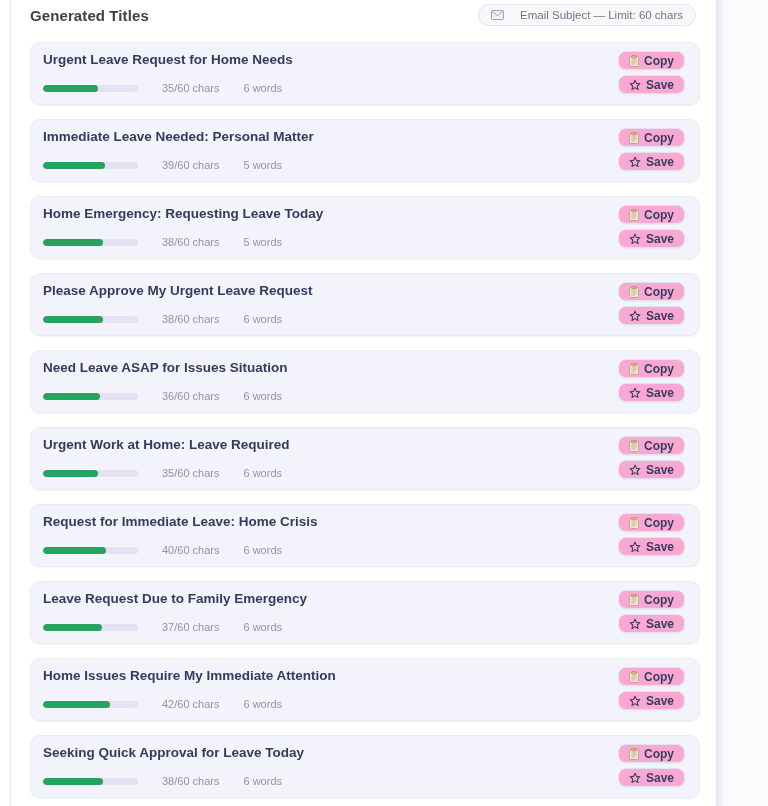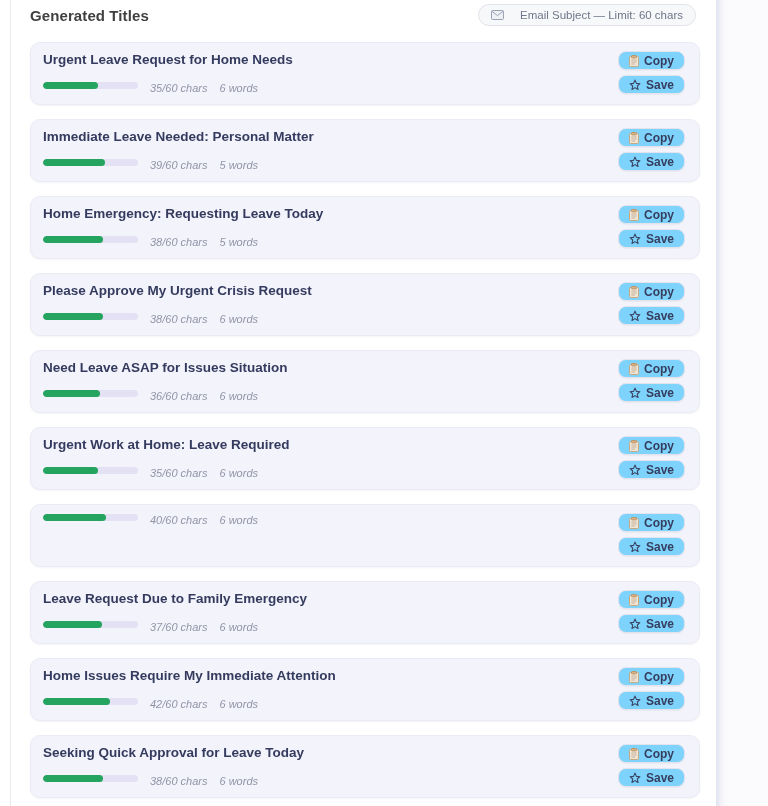--- a/index.html
+++ b/index.html
@@ -71,22 +71,22 @@
   }
   .card-title {
     font-size: 13.5px;
     font-weight: 600;
     color: #343b5e;
     line-height: 1.25;
     white-space: nowrap;
   }
   .progress-row {
     display: flex;
-    gap: 12px;
-    font-style: italic;
+    align-items: center;
+    gap: 24px;
   }
   .progress-track {
     width: 95px; height: 7px;
     background: #e3e1f3;
     border-radius: 4px;
     overflow: hidden;
   }
   .progress-fill {
     height: 100%;
     background: #24a45e;
@@ -104,21 +104,21 @@
     gap: 5px;
     flex: none;
     margin-top: -1px;
   }
   .action-btn {
     display: inline-flex;
     align-items: center;
     gap: 5px;
     height: 22px;
     padding: 0 10px;
-    background: #7dd3fc;
+    background: #f9a8d4;
     border: 1px solid #e3e3ee;
     border-radius: 8px;
     box-shadow: 0 1px 1px rgba(0,0,0,0.04);
     font-family: inherit;
     font-size: 12px;
     font-weight: 600;
     color: #363d5e;
     cursor: pointer;
     white-space: nowrap;
   }
@@ -246,21 +246,21 @@
             <path d="M6 1.1 L7.45 4.35 L10.9 4.7 L8.3 7 L9.05 10.5 L6 8.65 L2.95 10.5 L3.7 7 L1.1 4.7 L4.55 4.35 Z" fill="none" stroke="#3a4160" stroke-width="1.1" stroke-linejoin="round"></path>
           </svg>
         </span>
         <span>Save</span>
       </button>
     </div>
   </div>
 
   <div class="title-card">
     <div class="card-left">
-      <div class="card-title">Please Approve My Urgent Crisis Request</div>
+      <div class="card-title">Please Approve My Urgent Leave Request</div>
       <div class="progress-row">
         <div class="progress-track" style="background: rgb(227, 225, 243);">
           <div class="progress-fill" style="width: 63.3%; background: rgb(36, 164, 94);"></div>
         </div>
         <span class="meta-text">38/60 chars</span>
         <span class="meta-text">6 words</span>
       </div>
     </div>
     <div class="card-actions">
       <button class="action-btn">
@@ -351,20 +351,21 @@
             <path d="M6 1.1 L7.45 4.35 L10.9 4.7 L8.3 7 L9.05 10.5 L6 8.65 L2.95 10.5 L3.7 7 L1.1 4.7 L4.55 4.35 Z" fill="none" stroke="#3a4160" stroke-width="1.1" stroke-linejoin="round"></path>
           </svg>
         </span>
         <span>Save</span>
       </button>
     </div>
   </div>
 
   <div class="title-card">
     <div class="card-left">
+      <div class="card-title">Request for Immediate Leave: Home Crisis</div>
       <div class="progress-row">
         <div class="progress-track" style="background: rgb(227, 225, 243);">
           <div class="progress-fill" style="width: 66.7%; background: rgb(36, 164, 94);"></div>
         </div>
         <span class="meta-text">40/60 chars</span>
         <span class="meta-text">6 words</span>
       </div>
     </div>
     <div class="card-actions">
       <button class="action-btn">

